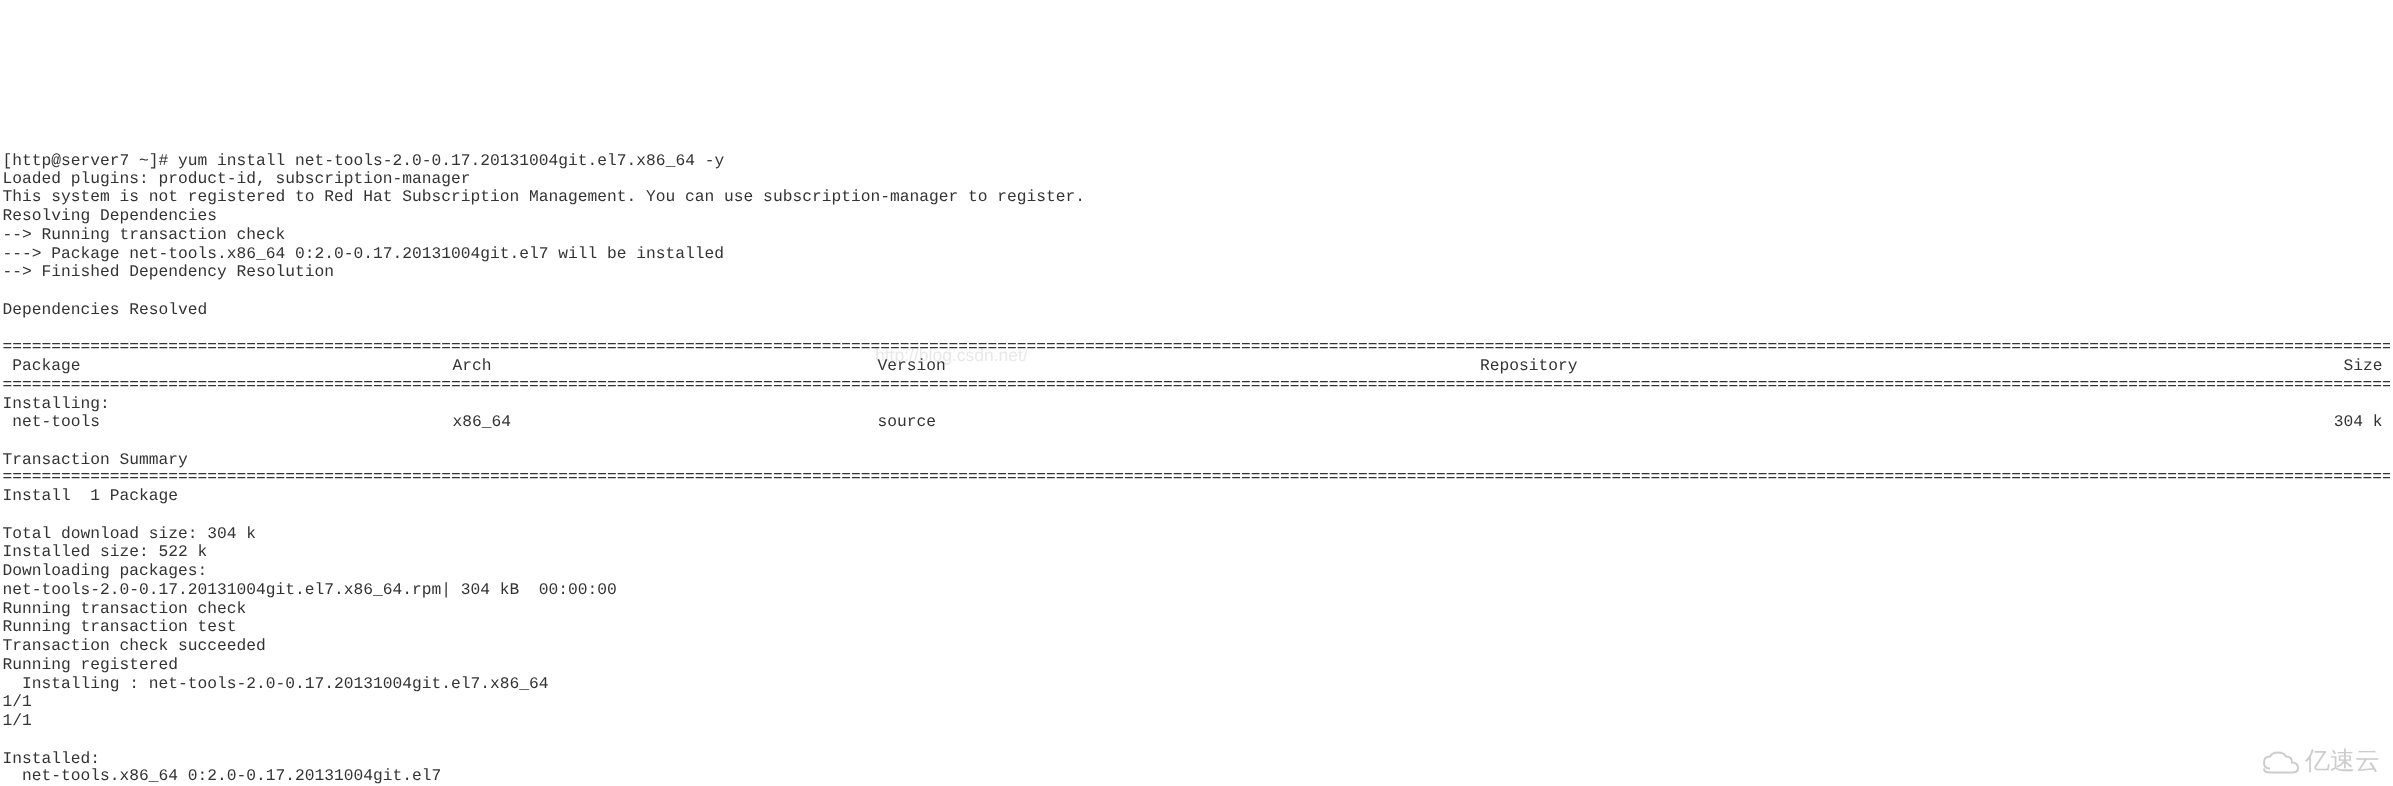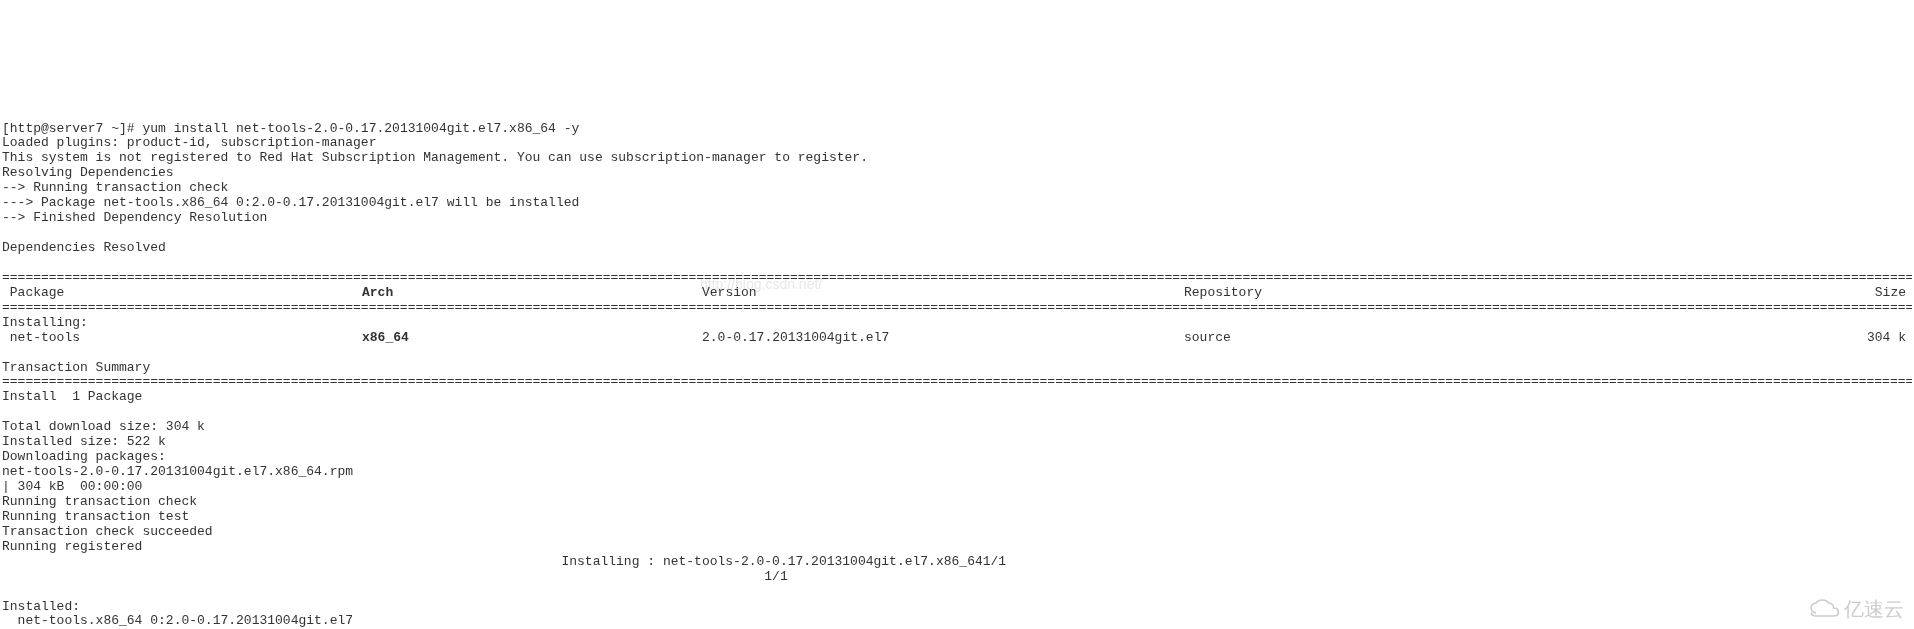--- a/index.html
+++ b/index.html
@@ -36,54 +36,54 @@
     .watermark-logo {
       position: absolute;
       bottom: 8px;
       right: 10px;
       color: #cccccc;
       font-size: 20px;
       font-family: sans-serif;
       z-index: 0;
       pointer-events: none;
       display: flex;
-      align-items: flex-start;
+      align-items: center;
       gap: 4px;
       margin-top: 40px;
     }
     .cloud-icon {
       width: 32px;
       height: 20px;
     }
     .content-layer {
       position: relative;
       z-index: 1;
     }
     .row {
       display: flex;
     }
     .col-pkg { width: 360px; }
-    .col-arch { width: 340px; font-weight: bold; }
+    .col-arch { width: 340px; }
     .col-ver { width: 482px; }
     .col-repo { width: 328px; }
     .col-size { flex: 1; text-align: right; padding-right: 6px; }
     .rule {
       letter-spacing: 0;
       overflow: hidden;
       width: 100%;
     }
     .split-line {
       display: flex;
       width: 1548px;
-      flex-direction: column;
     }
     .split-line-wide {
       display: flex;
-      justify-content: center;
+      justify-content: flex-end;
       width: 1548px;
+      flex-direction: column;
     }
   </style>
 </head>
 <body>
 
 
 
 <div class="watermark-text">http://blog.csdn.net/</div>
 
 <div class="watermark-logo">
@@ -97,21 +97,21 @@
 <span>Loaded plugins: product-id, subscription-manager</span>
 <span>This system is not registered to Red Hat Subscription Management. You can use subscription-manager to register.</span>
 <span>Resolving Dependencies</span>
 <span>--&gt; Running transaction check</span>
 <span>---&gt; Package net-tools.x86_64 0:2.0-0.17.20131004git.el7 will be installed</span>
 <span>--&gt; Finished Dependency Resolution</span>
 
 <span>Dependencies Resolved</span>
 
 <div class="rule" id="rule1">==============================================================================================================================================================================================================================================================================</div><div class="row"><span class="col-pkg"> Package</span><span class="col-arch">Arch</span><span class="col-ver">Version</span><span class="col-repo">Repository</span><span class="col-size">Size</span></div><div class="rule" id="rule2">==============================================================================================================================================================================================================================================================================</div><span>Installing:</span>
-<div class="row"><span class="col-pkg"> net-tools</span><span class="col-arch">x86_64</span><span class="col-ver">2.0-0.17.20131004git.el7</span><span class="col-repo">source</span><span class="col-size">304 k</span></div>
+<div class="row"><span class="col-pkg"> net-tools</span><span class="col-arch">x86_64</span><span class="col-repo">source</span><span class="col-size">304 k</span></div>
 <span>Transaction Summary</span>
 <div class="rule" id="rule3">==============================================================================================================================================================================================================================================================================</div><span>Install  1 Package</span>
 
 <span>Total download size: 304 k</span>
 <span>Installed size: 522 k</span>
 <span>Downloading packages:</span>
 <div class="split-line"><span>net-tools-2.0-0.17.20131004git.el7.x86_64.rpm</span><span>| 304 kB  00:00:00</span></div><span>Running transaction check</span>
 <span>Running transaction test</span>
 <span>Transaction check succeeded</span>
 <span>Running registered</span>

